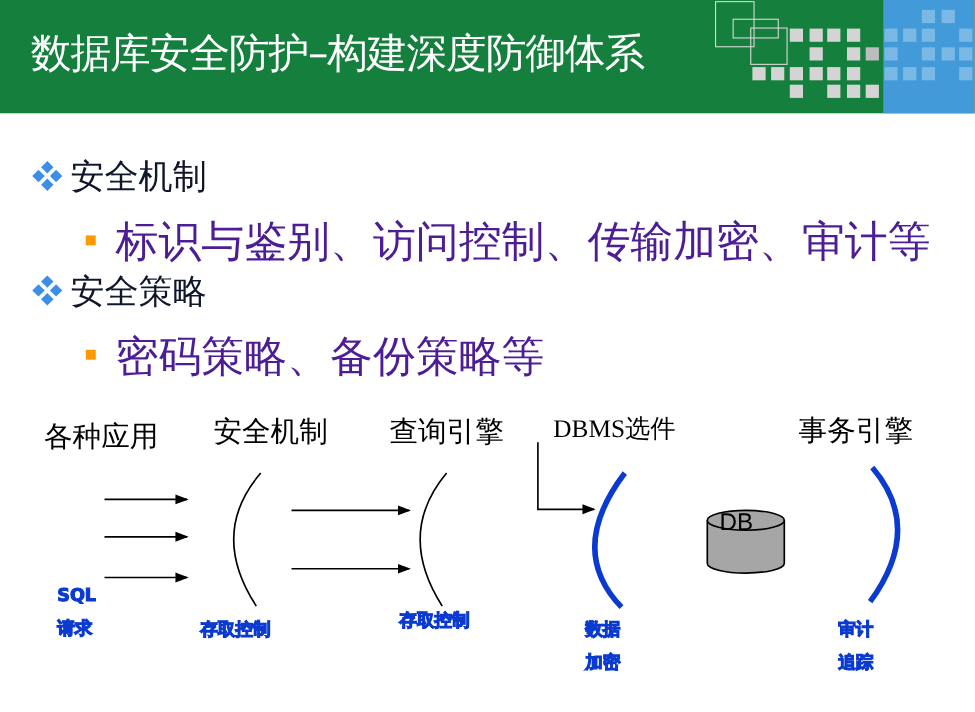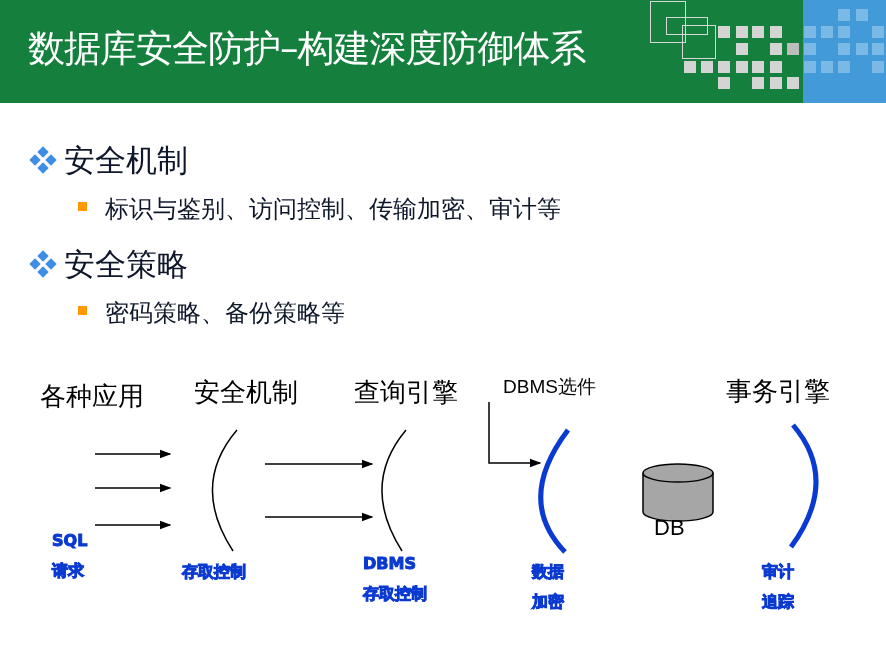--- a/index.html
+++ b/index.html
@@ -9,21 +9,21 @@
   .header .blue { position:absolute; left:803px; top:0; width:83px; height:103px; background:#429bd8; }
   .header .title { position:absolute; left:28px; top:24px; font-size:37px; color:#ffffff; letter-spacing:-1px; white-space:nowrap; }
   .sq { position:absolute; width:12px; height:12px; }
   .sq.g { background:#d4d4d4; }
   .sq.g2 { background:#bdbdbd; }
   .sq.b { background:#7ab8e6; }
   .frame { position:absolute; border:1px solid #d8d8d8; }
   .l1 { position:absolute; left:30px; font-size:31px; color:#0f172a; white-space:nowrap; }
   .l1 .dia { display:inline-block; width:26px; height:26px; position:relative; vertical-align:middle; margin-right:8px; top:-3px; }
   .l1 .dia i { position:absolute; width:8px; height:8px; background:#3d8ee6; transform:rotate(45deg); }
-  .l2 { position:absolute; left:78px; font-size:24px; color:#0f172a; white-space:nowrap; }
+  .l2 { position:absolute; left:78px; font-size:39px; color:#4c1d95; white-space:nowrap; }
   .l2 .sqb { display:inline-block; width:9px; height:9px; background:#ff9900; vertical-align:middle; margin-right:18px; position:relative; top:-4px; }
   .lbl { position:absolute; font-size:26px; color:#000; white-space:nowrap; }
   .blue-lbl { position:absolute; font-size:16px; font-weight:bold; color:#0a3ad0; line-height:30px; white-space:nowrap;
               -webkit-text-stroke:1px #0a3ad0; }
   svg.diagram { position:absolute; left:0; top:0; }
 </style>
 </head>
 <body>
 
 <div class="header">
@@ -107,37 +107,36 @@
 
   <path d="M568,430 Q515,500 565,552" fill="none" stroke="#0a3ad0" stroke-width="5"></path>
 
   <path d="M793,425 Q840,480 791,547" fill="none" stroke="#0a3ad0" stroke-width="5"></path>
 
   <g>
     <path d="M643,473 L643,512 A35,9 0 0 0 713,512 L713,473" fill="#a6a6a6" stroke="#000" stroke-width="1.5"></path>
     <ellipse cx="678" cy="473" rx="35" ry="9" fill="#a6a6a6" stroke="#000" stroke-width="1.5"></ellipse>
   </g>
 </svg>
-<div class="lbl" style="left:654px;top:515px;font-family:'Liberation Sans',sans-serif;font-size:22px;">DB</div>
+<div class="lbl" style="left:654px;top:462px;font-family:'Liberation Sans',sans-serif;font-size:22px;">DB</div>
 
 <div class="lbl" style="left:40px;top:379px;">各种应用</div>
 <div class="lbl" style="left:194px;top:375px;">安全机制</div>
 <div class="lbl" style="left:354px;top:375px;">查询引擎</div>
-<div class="lbl" style="left:503px;top:374px;font-family:Liberation Sans, sans-serif;font-size:19px;">DBMS选件</div>
+<div class="lbl" style="left:503px;top:374px;font-family:Liberation Serif, serif;font-size:23px;">DBMS选件</div>
 <div class="lbl" style="left:726px;top:374px;">事务引擎</div>
 
 <div class="blue-lbl" style="left:52px;top:526px;">
   <div>SQL</div>
   <div>请求</div>
 </div>
 <div class="blue-lbl" style="left:182px;top:557px;">
   <div>存取控制</div>
 </div>
 <div class="blue-lbl" style="left:363px;top:549px;">
-  <div>DBMS</div>
   <div>存取控制</div>
 </div>
 <div class="blue-lbl" style="left:522px;top:557px;margin-left:10px;">
   <div>数据</div>
   <div>加密</div>
 </div>
 <div class="blue-lbl" style="left:762px;top:557px;">
   <div>审计</div>
   <div>追踪</div>
 </div>

